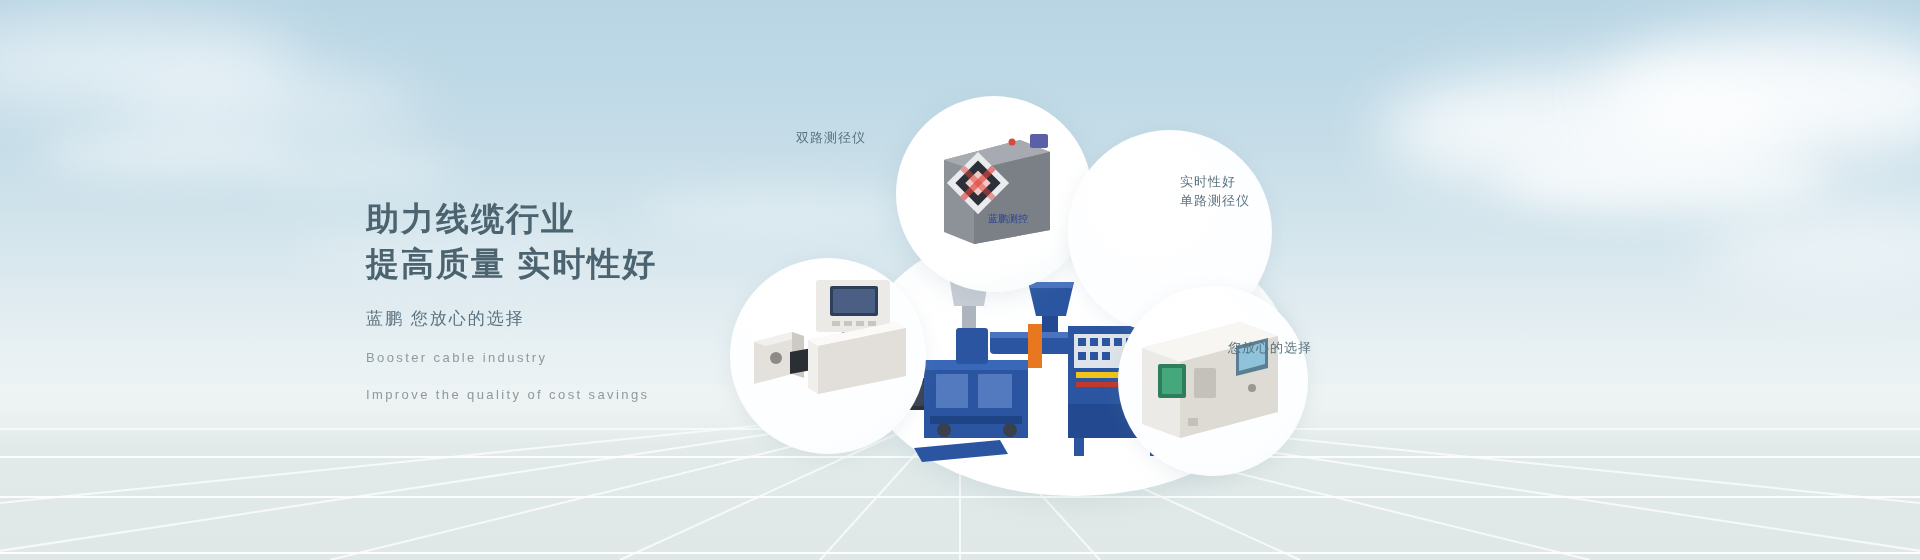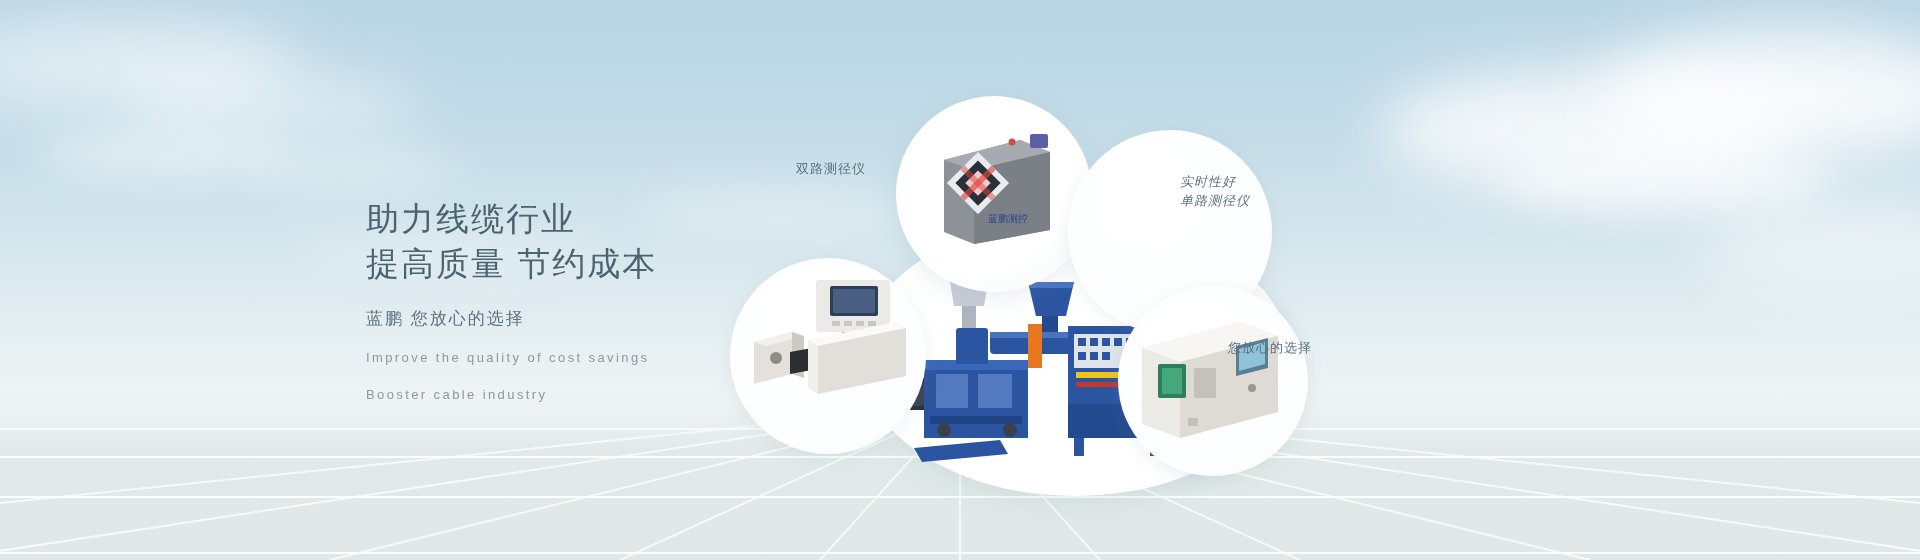--- a/index.html
+++ b/index.html
@@ -42,21 +42,21 @@
   .floor svg{position:absolute;left:0;top:0;}
   .floor-fade{
     position:absolute;left:0;right:0;top:0;height:62px;
     background:linear-gradient(180deg,#eef3f3 0%,rgba(238,243,243,0) 100%);
   }
 
   
   .copy{position:absolute; left:366px; top:196px; width:420px;}
   .h1{
     font-size:33px; line-height:45px; color:#4b6470;
-    letter-spacing:2px; font-weight:400; white-space:nowrap;
+    letter-spacing:2px; font-weight:700; white-space:nowrap;
   }
   .h2{
     margin-top:20px;
     font-size:17px; line-height:26px; color:#5b7280;
     letter-spacing:2px; white-space:nowrap;
   }
   .en{
     margin-top:14px;
     font-size:13px; line-height:23px; color:#8c9aa0;
     letter-spacing:2.4px; white-space:nowrap;
@@ -79,23 +79,23 @@
   .bubble-dual{ left:196px; top:96px;  width:196px; height:196px; }
   .bubble-left{ left:30px;  top:258px; width:196px; height:196px; }
   .bubble-slogan{left:368px;top:130px; width:204px; height:204px; }
   .bubble-single{left:418px;top:286px; width:190px; height:190px; }
 
   
   .dash{position:absolute;left:0;top:0;width:1220px;height:560px;pointer-events:none;}
 
   
   .lab{position:absolute; color:#59717c; font-size:13px; letter-spacing:1px; line-height:19px;}
-  .lab-dual  { left:96px;  top:128px;margin-top:31px; }
+  .lab-dual  { left:96px;  top:128px; }
   .lab-single{ left:528px; top:338px; }
-  .lab-perf  { left:480px; top:172px; text-align:left; color:#5c737e;font-style:italic; }
+  .lab-perf  { left:480px; top:172px; text-align:left; color:#5c737e; }
   .lab-apply { left:20px;  top:338px; width:190px; text-align:center; }
 
   .slogan{
     position:absolute; left:368px; top:164px; width:204px;
     text-align:center; color:#33383c;
     font-size:22px; line-height:31px; letter-spacing:2px;
   }
 
   
   .art{position:absolute;}
@@ -136,24 +136,24 @@
         <line x1="960" y1="20" x2="1590" y2="175"></line>
         <line x1="960" y1="20" x2="1980" y2="175"></line>
         <line x1="960" y1="20" x2="2480" y2="175"></line>
       </g>
     </svg>
     <div class="floor-fade"></div>
   </div>
 
   <div class="copy">
     <div class="h1">助力线缆行业</div>
-    <div class="h1">提高质量 节约成本</div>
+    <div class="h1">提高质量 实时性好</div>
     <div class="h2">蓝鹏 您放心的选择</div>
+    <div class="en">Booster cable industry</div>
     <div class="en">Improve the quality of cost savings</div>
-    <div class="en">Booster cable industry</div>
   </div>
 
   <div class="comp">
 
     <svg class="dash">
       <g stroke="#9aa7ad" stroke-width="1.6" fill="none" stroke-dasharray="7 7" opacity=".95">
         <path d="M 205 285 C 176 330 172 370 190 400"></path>
         <path d="M 392 262 C 430 280 455 300 470 318"></path>
         <path d="M 408 232 C 440 222 470 220 500 226"></path>
         <path d="M 560 300 C 576 342 560 382 518 398"></path>

